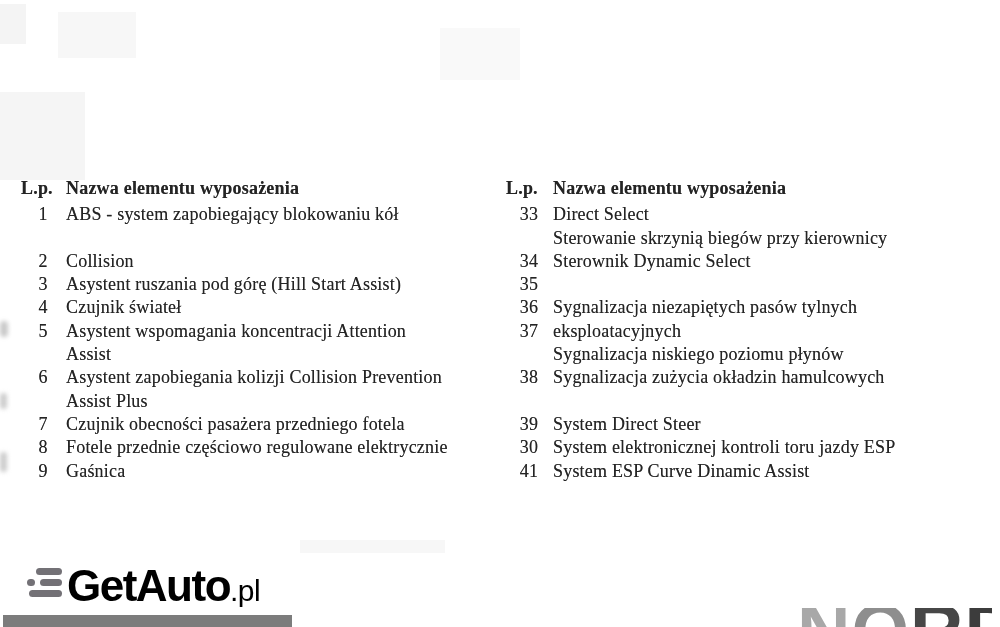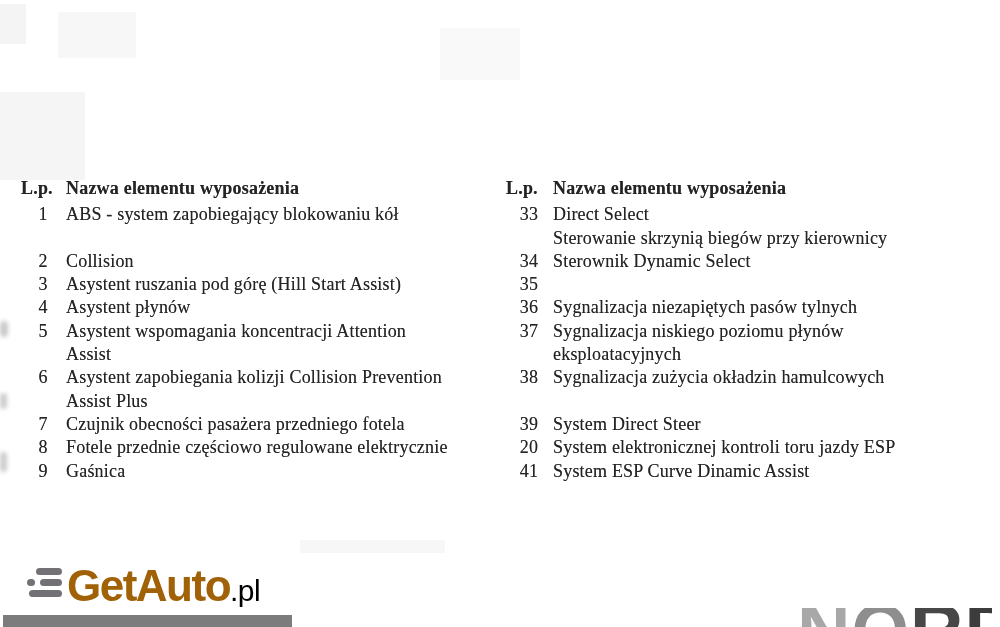--- a/index.html
+++ b/index.html
@@ -193,43 +193,43 @@
           </div>
           <div class="cell num-cell">
             <div class="line">35</div>
           </div>
         </div>
         <div class="grid-row">
           <div class="cell num-cell">
             <div class="line">4</div>
           </div>
           <div class="cell">
-            <div class="line">Asystent płynów</div>
+            <div class="line">Czujnik świateł</div>
           </div>
           <div class="cell num-cell">
             <div class="line">36</div>
           </div>
           <div class="cell">
             <div class="line">Sygnalizacja niezapiętych pasów tylnych</div>
           </div>
         </div>
         <div class="grid-row">
           <div class="cell num-cell">
             <div class="line">5</div>
           </div>
           <div class="cell">
             <div class="line">Asystent wspomagania koncentracji Attention</div>
             <div class="line">Assist</div>
           </div>
           <div class="cell num-cell">
             <div class="line">37</div>
           </div>
           <div class="cell">
+            <div class="line">eksploatacyjnych</div>
             <div class="line">Sygnalizacja niskiego poziomu płynów</div>
-            <div class="line">eksploatacyjnych</div>
           </div>
         </div>
         <div class="grid-row">
           <div class="cell num-cell">
             <div class="line">6</div>
           </div>
           <div class="cell">
             <div class="line">Asystent zapobiegania kolizji Collision Prevention</div>
             <div class="line">Assist Plus</div>
           </div>
@@ -255,21 +255,21 @@
           </div>
         </div>
         <div class="grid-row">
           <div class="cell num-cell">
             <div class="line">8</div>
           </div>
           <div class="cell">
             <div class="line">Fotele przednie częściowo regulowane elektrycznie</div>
           </div>
           <div class="cell num-cell">
-            <div class="line">20</div>
+            <div class="line">30</div>
           </div>
           <div class="cell">
             <div class="line">System elektronicznej kontroli toru jazdy ESP</div>
           </div>
         </div>
         <div class="grid-row">
           <div class="cell num-cell">
             <div class="line">9</div>
           </div>
           <div class="cell">
@@ -286,21 +286,21 @@
   </div>
 
   <div id="getauto-watermark">
     <div id="getauto-icon">
       <div class="bar top" style="background: rgb(115, 113, 118);"></div>
       <div class="dot mid" style="background: rgb(115, 113, 118);"></div>
       <div class="bar mid" style="background: rgb(115, 113, 118);"></div>
       <div class="bar bottom" style="background: rgb(115, 113, 118);"></div>
     </div>
     <div id="getauto-text">
-      <span id="getauto-brand" style="color: #a16207;">GetAuto</span><span id="getauto-tld">.pl</span>
+      <span id="getauto-brand" style="color: #000000;">GetAuto</span><span id="getauto-tld">.pl</span>
     </div>
   </div>
 
   <div id="watermark-underline-bar" style="background: rgb(124, 124, 124);"></div>
 
   <div id="partial-logo">
     <div class="logo-inner"><span style="color: rgb(168, 168, 168);">N</span><span style="color: rgb(142, 142, 142);">O</span><span style="color: rgb(71, 71, 71);">R</span><span style="color: rgb(60, 60, 60);">D</span></div>
   </div>
 
 </div>

